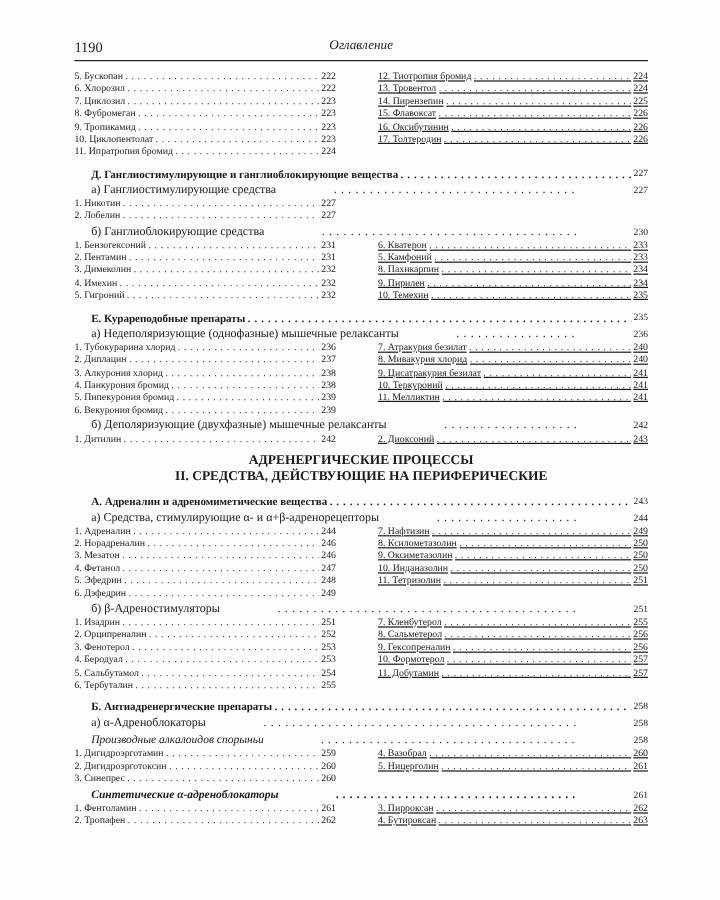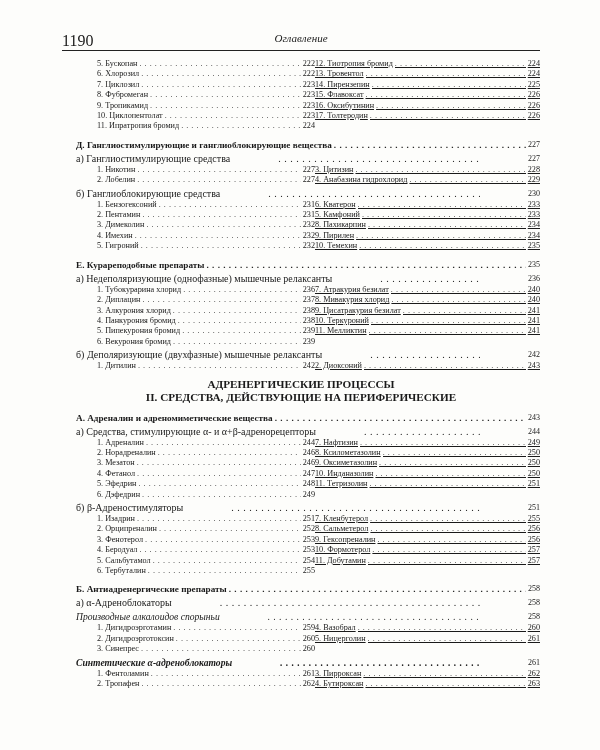--- a/index.html
+++ b/index.html
@@ -3,30 +3,30 @@
 <meta charset="utf-8">
 <style>
   html, body { margin: 0; padding: 0; background: #fdfdfb; }
   body {
     width: 600px; height: 750px; overflow: hidden; position: relative;
     font-family: "Liberation Serif", "DejaVu Serif", serif;
     color: #1a1a1a;
   }
   .page { position: absolute; left: 62px; top: 32px; width: 478px; }
   .header { display: flex; align-items: baseline; height: 14px; }
-  .header .pnum { font-size: 16px; width: 60px; }
+  .header .pnum { font-size: 12px; width: 60px; }
   .header .title { font-size: 11px; font-weight: normal; font-style: italic; position: absolute; left: 0; right: 0; text-align: center; }
   .rule { border-top: 1.5px solid #222; margin-top: 4px; margin-bottom: 8px; }
 
   .row { display: flex; font-size: 8.2px; line-height: 10.4px; white-space: nowrap; }
   .dots { flex: 1; overflow: hidden; margin: 0 2px; }
   .dots::before { content: ". . . . . . . . . . . . . . . . . . . . . . . . . . . . . . . . . . . . . . . . . . . . . . . . . . . . . . . . . . . . . . . . . . . . . . . . . . . . . . . . . . . . . . . . . . . . . . . . . . . . . . . . . . . . . . . . . . . . . ."; letter-spacing: 0.5px; }
   .pg { text-align: right; }
 
-  .cols { display: flex; justify-content: flex-end; margin-left: 42px; }
+  .cols { display: flex; justify-content: space-between; }
   .col { width: 218px; }
   .col.right { width: 225px; text-decoration: underline; }
 
   .sec-head { display: flex; font-size: 9.2px; font-weight: bold; line-height: 12px; margin-top: 7px; padding-left: 14px; white-space: nowrap; }
   .sub-head { display: flex; font-size: 10px; line-height: 13px; padding-left: 14px; white-space: nowrap; margin-top: 1px; gap: 46px; }
   .sub-head.italic { font-style: italic; font-weight: normal; font-size: 9.6px; }
   .sub-head.italic-bold { font-style: italic; font-weight: bold; font-size: 9.6px; }
   .sec-head .pg, .sub-head .pg { font-size: 8px; font-weight: normal; font-style: normal; }
   .part-title { text-align: center; font-weight: bold; font-size: 11.2px; line-height: 13.5px; margin: 6px 0 4px; }
 </style>
@@ -128,32 +128,20 @@
           <span>1. Никотин</span>
           <span class="dots"></span>
           <span class="pg">227</span>
         </div>
         <div class="row item">
           <span>2. Лобелин</span>
           <span class="dots"></span>
           <span class="pg">227</span>
         </div>
       </div>
-      <div class="col right">
-        <div class="row item">
-          <span>3. Цитизин</span>
-          <span class="dots"></span>
-          <span class="pg">228</span>
-        </div>
-        <div class="row item">
-          <span>4. Анабазина гидрохлорид</span>
-          <span class="dots"></span>
-          <span class="pg">229</span>
-        </div>
-      </div>
     </div>
   <div class="sub-head">
       <span>б) Ганглиоблокирующие средства</span>
       <span class="dots"></span>
       <span class="pg">230</span>
     </div>
   <div class="cols">
       <div class="col">
         <div class="row item">
           <span>1. Бензогексоний</span>

